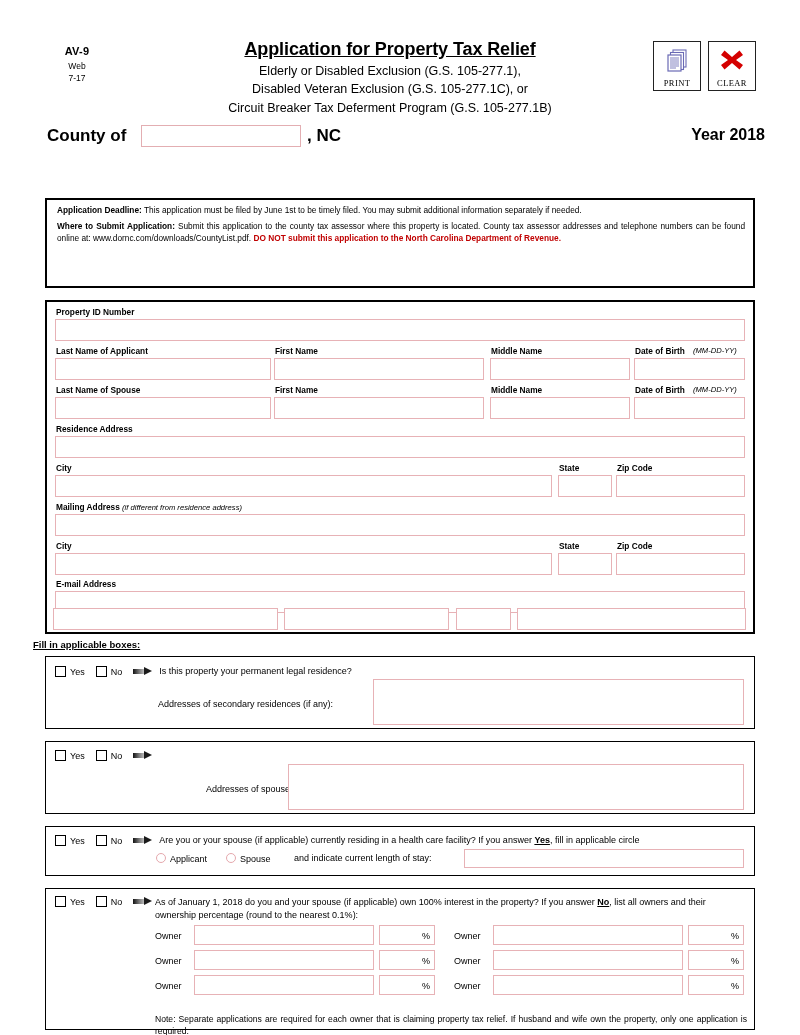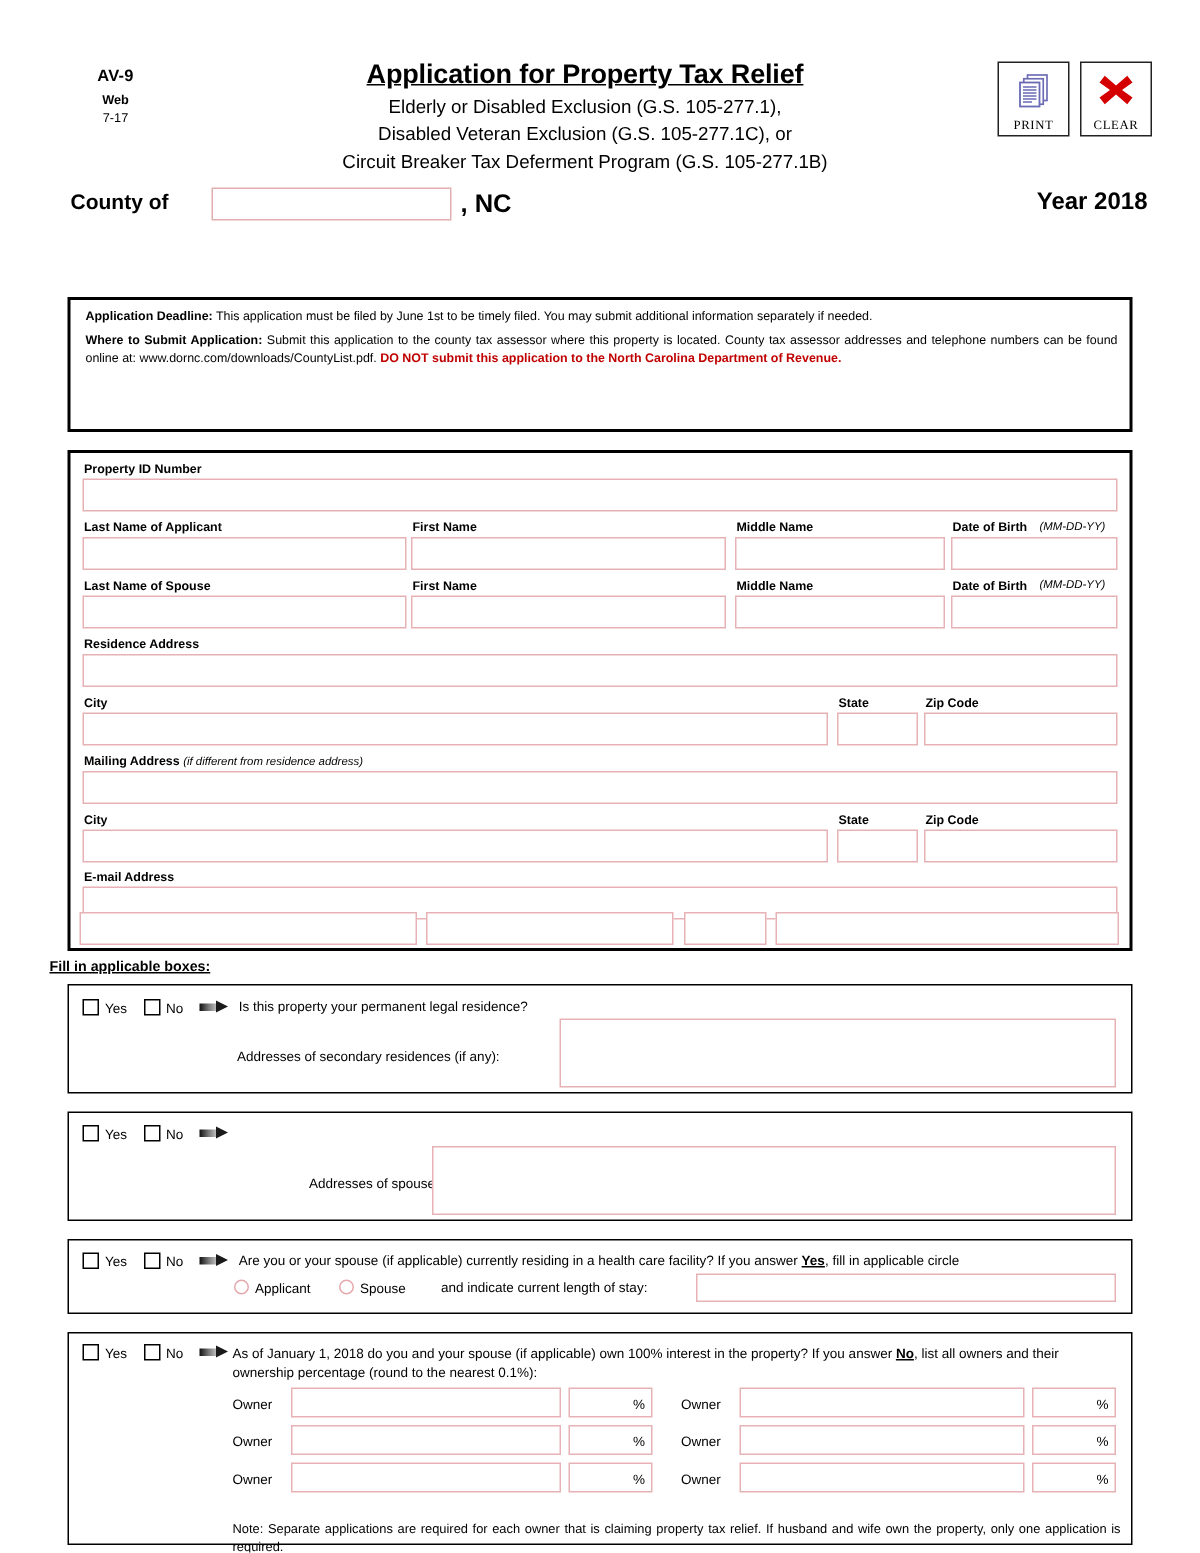--- a/index.html
+++ b/index.html
@@ -17,42 +17,42 @@
   .page { position: relative; width: 800px; height: 1035px; padding: 0; }
 
   
   .header { position: relative; height: 78px; margin: 38px 0 0 0; }
   .form-id {
     position: absolute; left: 47px; top: 6px;
     width: 60px; text-align: center;
     line-height: 1.45;
   }
   .form-id .fid-code { font-size: 11px; font-weight: bold; letter-spacing: .2px; }
-  .form-id .fid-web  { font-size: 8.5px; font-weight: bold; }
+  .form-id .fid-web  { font-size: 8.5px; font-weight: normal; }
   .form-id .fid-rev  { font-size: 8.5px; font-weight: normal; }
 
   .title-block { position: absolute; left: 150px; top: 0; width: 480px; text-align: center; }
   .main-title {
     font-size: 18px; font-weight: bold; text-decoration: underline;
     letter-spacing: -0.1px; line-height: 1.25;
   }
   .sub-title { font-size: 12.5px; line-height: 1.34; margin-top: 2px; }
 
-  .btn-group { position: absolute; right: 32px; top: 3px; display: flex; gap: 7px; }
+  .btn-group { position: absolute; right: 44px; top: 3px; display: flex; gap: 7px; }
   .tool-btn {
     width: 48px; height: 50px; border: 1.5px solid #222; background: #fff;
     display: flex; flex-direction: column; align-items: center; justify-content: flex-end;
     padding-bottom: 2px; cursor: pointer;
   }
   .tool-btn .glyph { flex: 1; display: flex; align-items: center; justify-content: center; }
   .tool-btn .cap { font-size: 8.5px; letter-spacing: .4px; font-family: "Liberation Serif", serif; }
 
   
   .county-row { position: relative; height: 30px; margin-top: 8px; }
-  .county-lbl { position: absolute; left: 47px; top: 2px; font-size: 14px; font-weight: bold; }
+  .county-lbl { position: absolute; left: 47px; top: 2px; font-size: 17px; font-weight: bold; }
   .county-input {
     position: absolute; left: 141px; top: 1px; width: 160px; height: 22px;
     border: 1.2px solid #e3aeb2; background: #fff;
   }
   .county-nc { position: absolute; left: 307px; top: 2px; font-size: 17px; font-weight: bold; }
   .year-lbl { position: absolute; right: 35px; top: 2px; font-size: 16px; font-weight: bold; }
 
   
   .instr-box {
     position: absolute; left: 45px; top: 160px; width: 710px; height: 90px;

